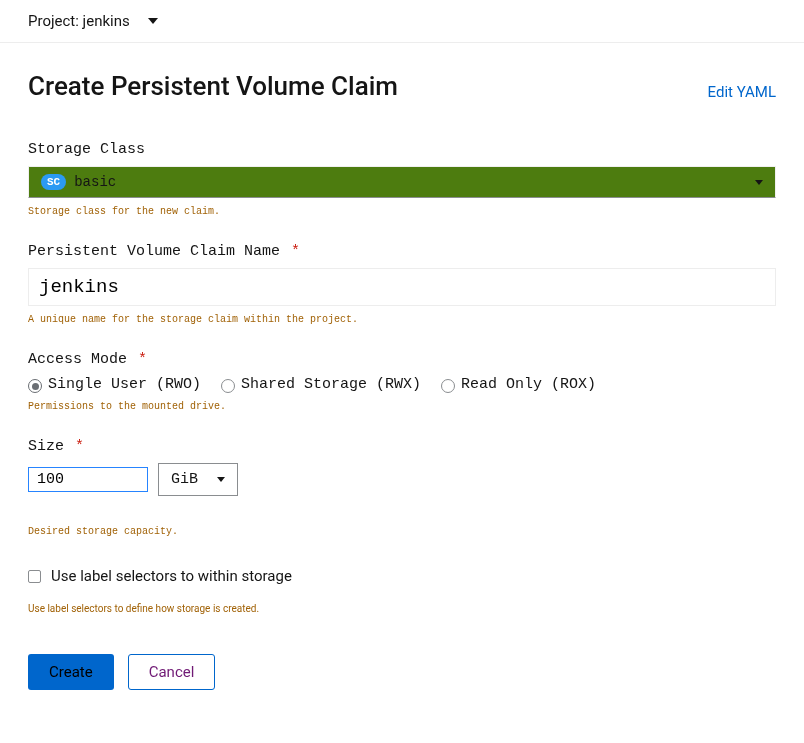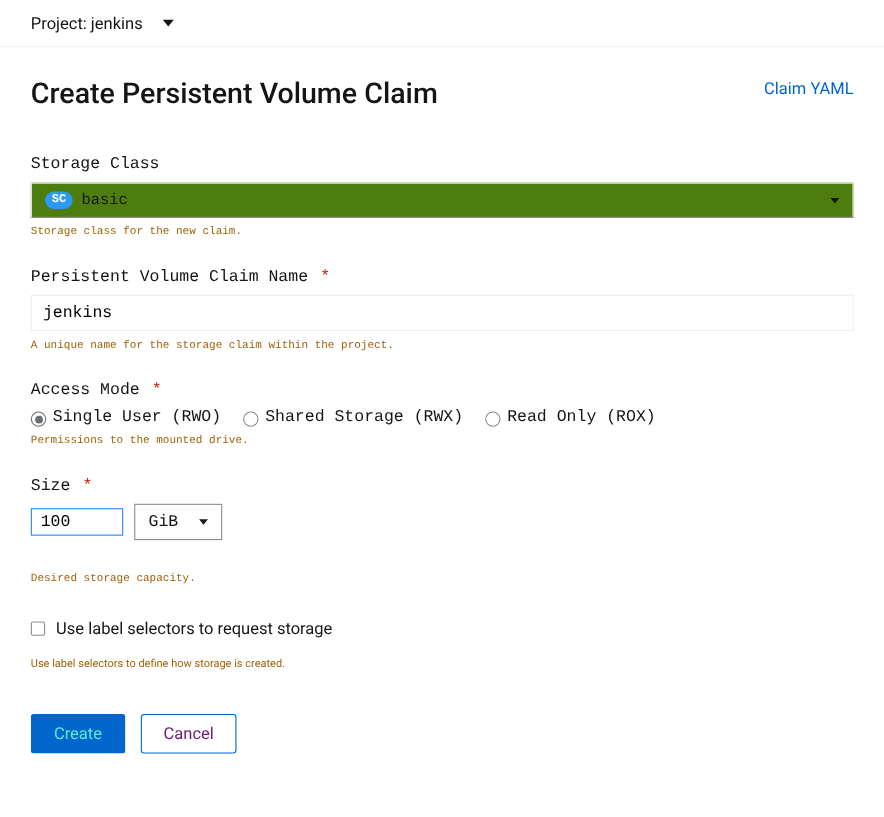--- a/index.html
+++ b/index.html
@@ -24,21 +24,21 @@
       border-right: 5px solid transparent;
       border-top: 6px solid #151515;
       margin-left: 10px;
     }
     .container {
       padding: 28px 28px 40px 28px;
     }
     .header-row {
       display: flex;
       justify-content: space-between;
-      align-items: flex-start;
+      align-items: flex-end;
       margin-bottom: 40px;
     }
     h1 {
       font-size: 26px;
       font-weight: 500;
       color: #151515;
     }
     .edit-yaml {
       color: #0066cc;
       font-size: 15px;
@@ -91,21 +91,21 @@
       width: 0;
       height: 0;
       border-left: 4px solid transparent;
       border-right: 4px solid transparent;
       border-top: 5px solid #151515;
     }
     .text-input {
       width: 100%;
       border: 1px solid #ededed;
       padding: 7px 10px;
-      font-size: 15px;
+      font-size: 19px;
       font-family: inherit;
       outline: none;
     }
     .radio-row {
       display: flex;
       gap: 20px;
       align-items: center;
       margin-top: 4px;
     }
     .radio-item {
@@ -134,21 +134,21 @@
       height: 7px;
       border-radius: 50%;
       background: #6a6e73;
     }
     .size-row {
       display: flex;
       gap: 10px;
       align-items: center;
     }
     .size-input {
-      width: 84px;
+      width: 120px;
       border: 1.5px solid #2684ff;
       padding: 3px 8px;
       font-size: 15px;
       font-family: inherit;
       outline: none;
     }
     .unit-dropdown {
       display: flex;
       align-items: center;
       gap: 18px;
@@ -184,41 +184,41 @@
     .btn {
       padding: 8px 20px;
       font-size: 15px;
       border-radius: 3px;
       cursor: pointer;
       border: 1px solid transparent;
       font-family: inherit;
     }
     .btn-primary {
       background: #0066cc;
-      color: #5eead4;
+      color: #000000;
       text-align: right;
     }
     .btn-secondary {
       background: #fff;
       color: #701a75;
       border: 1px solid #0066cc;
     }
   </style>
 </head>
 <body>
 
 <div class="top-bar">
   <span>Project: jenkins</span>
   <span class="caret-down"></span>
 </div>
 
 <div class="container">
   <div class="header-row">
     <h1>Create Persistent Volume Claim</h1>
-    <span class="edit-yaml">Claim YAML</span>
+    <span class="edit-yaml">Edit YAML</span>
   </div>
 
   <div class="form-group">
     <label class="form-label">
       <span>Storage Class</span>
     </label>
     <div class="dropdown-field">
       <div class="left">
         <span class="sc-badge">SC</span>
         <span>basic</span>
@@ -266,21 +266,21 @@
       <div class="unit-dropdown">
         <span>GiB</span>
         <span class="caret-down-small"></span>
       </div>
     </div>
     <div class="help-text" style="margin-top:30px">Desired storage capacity.</div>
   </div>
 
   <div class="checkbox-row">
     <span class="checkbox-box"></span>
-    <span class="checkbox-label-text">Use label selectors to request storage</span>
+    <span class="checkbox-label-text">Use label selectors to within storage</span>
   </div>
   <div class="help-text">Use label selectors to define how storage is created.</div>
 
   <div class="footer-buttons">
     <button class="btn btn-primary">Create</button>
     <button class="btn btn-secondary">Cancel</button>
   </div>
 </div>
 
 </body></html>

